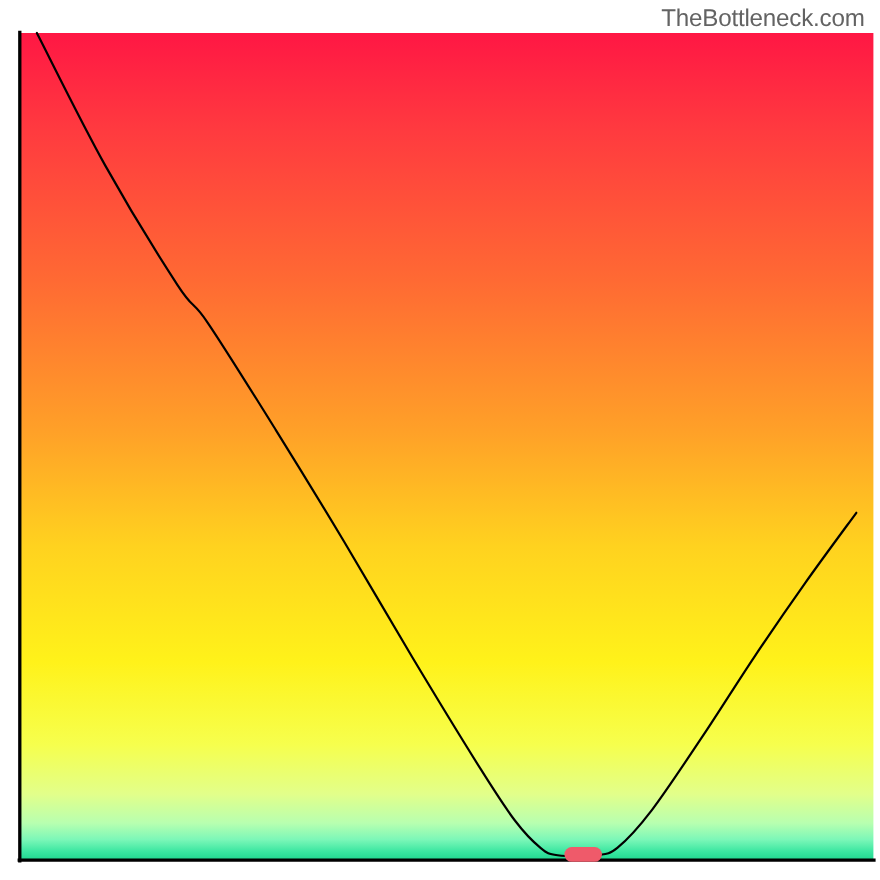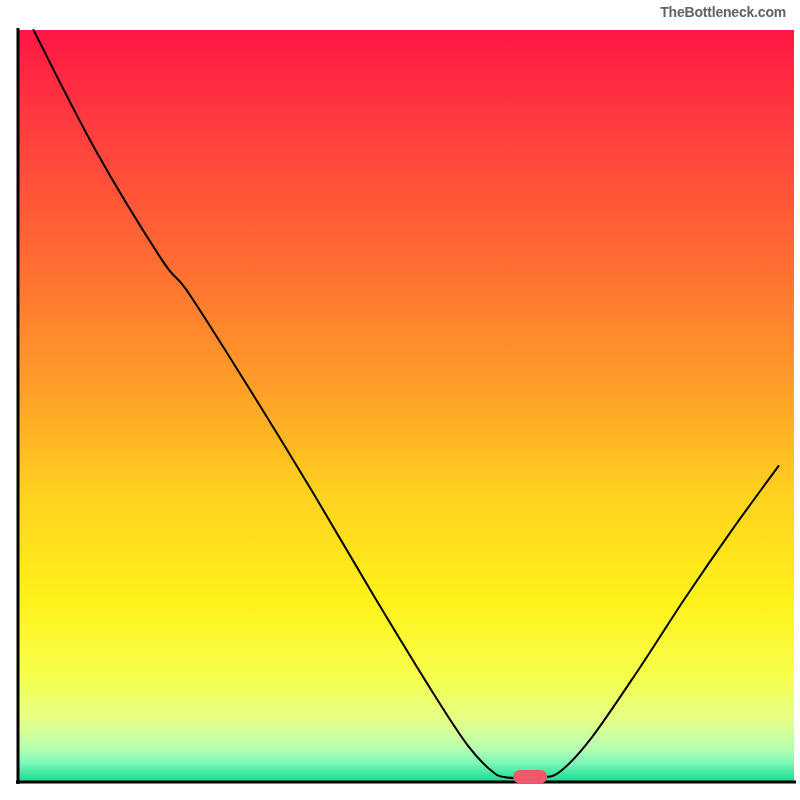--- a/index.html
+++ b/index.html
@@ -13,22 +13,22 @@
   }
   .container {
     position: relative;
     width: 800px;
     height: 800px;
   }
   .watermark {
     position: absolute;
     top: 4px;
     right: 14px;
-    font-size: 14px;
-    font-weight: 700;
+    font-size: 22px;
+    font-weight: 400;
     color: #636363;
     letter-spacing: -0.2px;
     z-index: 10;
   }
   svg.chart {
     display: block;
     width: 800px;
     height: 800px;
   }
 </style>

